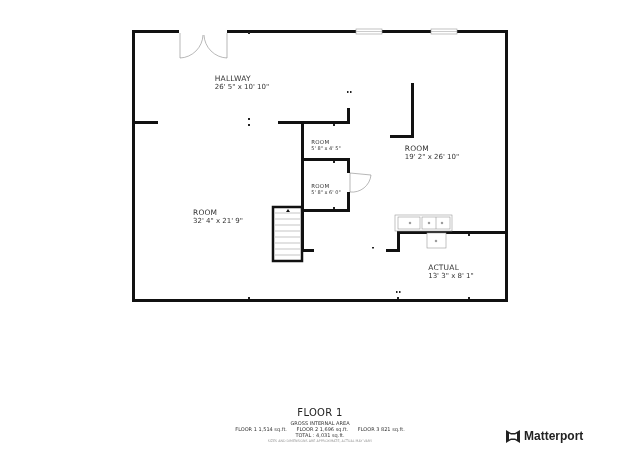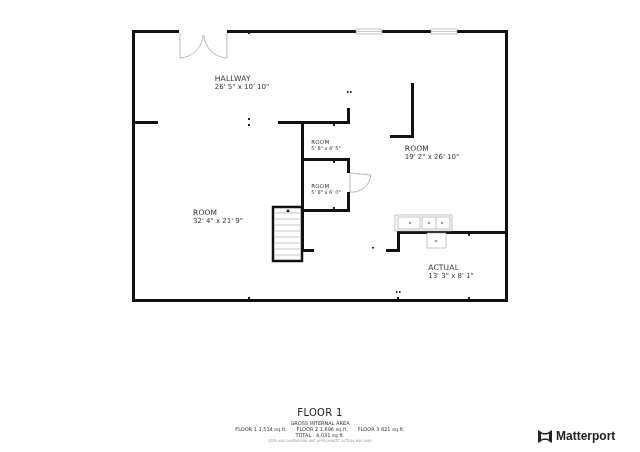--- a/index.html
+++ b/index.html
@@ -9,21 +9,21 @@
   .lbl .n { font-size:7.5px; letter-spacing:0.2px; }
   .lbl .d { font-size:7px; }
   .lbl.small .n { font-size:5.5px; }
   .lbl.small .d { font-size:5px; }
   .floor-title { position:absolute; left:320px; top:394px; transform:translateX(-50%); font-size:10px; color:#222; letter-spacing:0.3px;margin-top:13px; }
   .area { position:absolute; left:320px; top:420px; transform:translateX(-50%); text-align:center; color:#333; }
   .area .h { font-size:5px; }
   .area .row { font-size:5px; }
   .area .row span { margin:0 4px; }
   .area .disc { font-size:3.3px; color:#999; margin-top:1px; }
-  .logo { position:absolute; left:538px; top:429px; display:flex; align-items:center; gap:4px; }
+  .logo { position:absolute; left:506px; top:429px; display:flex; align-items:center; gap:4px; }
   .logo .txt { font-family:"Liberation Sans", sans-serif; font-weight:bold; font-size:12px; color:#222; }
 </style>
 </head>
 <body>
 
 <svg class="plan" width="640" height="452" viewBox="0 0 640 452">
 
   <g fill="#111">
     <rect x="132" y="30" width="376" height="3"></rect>
     <rect x="132" y="30" width="3" height="272"></rect>

